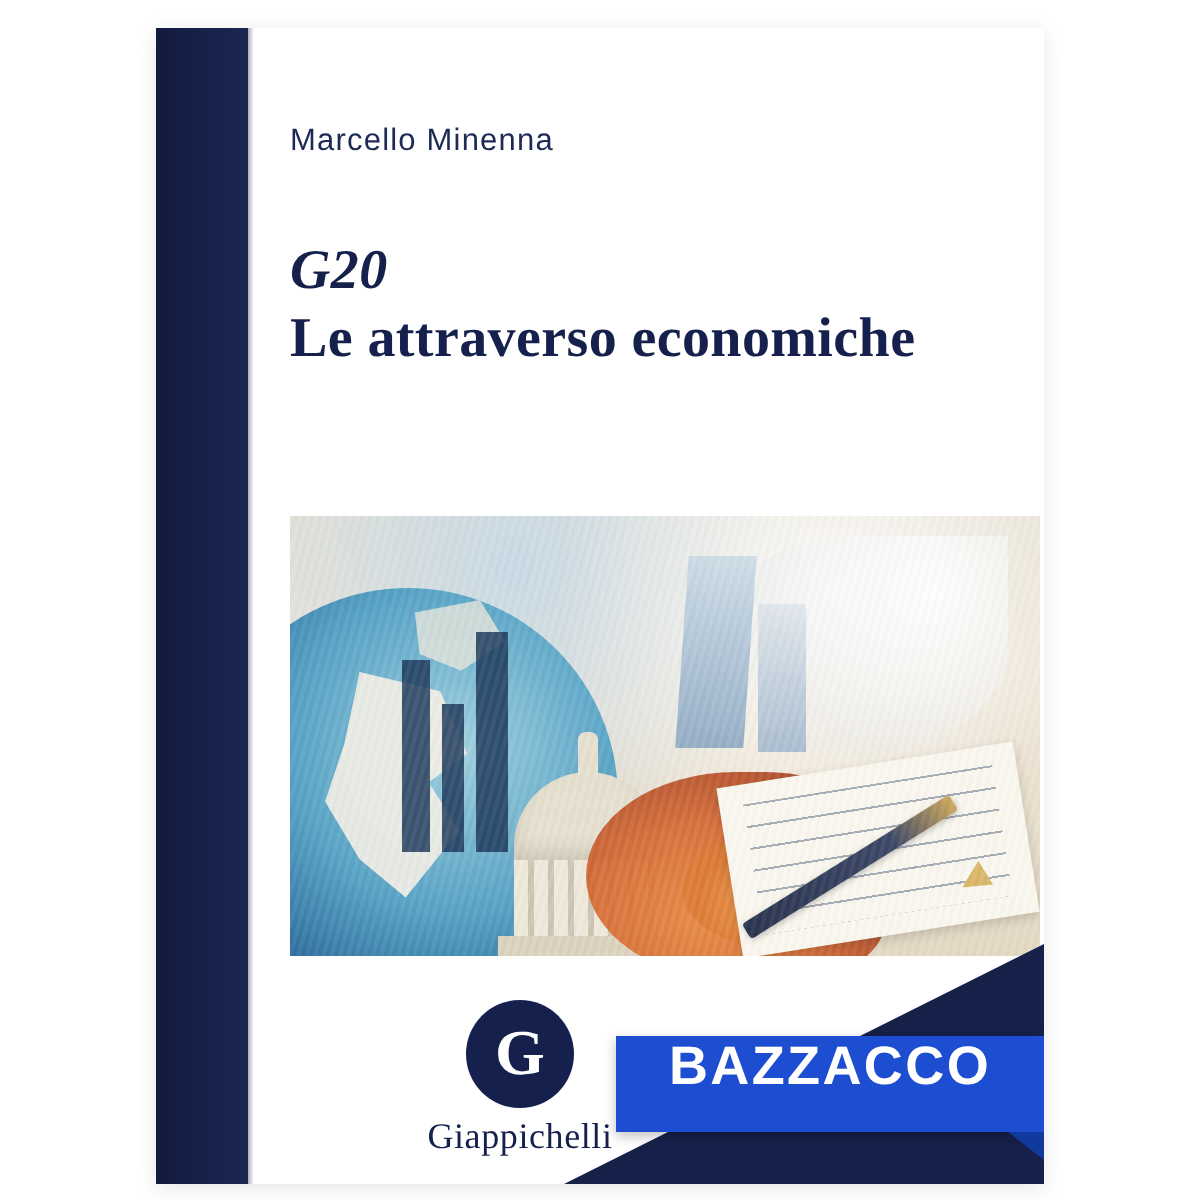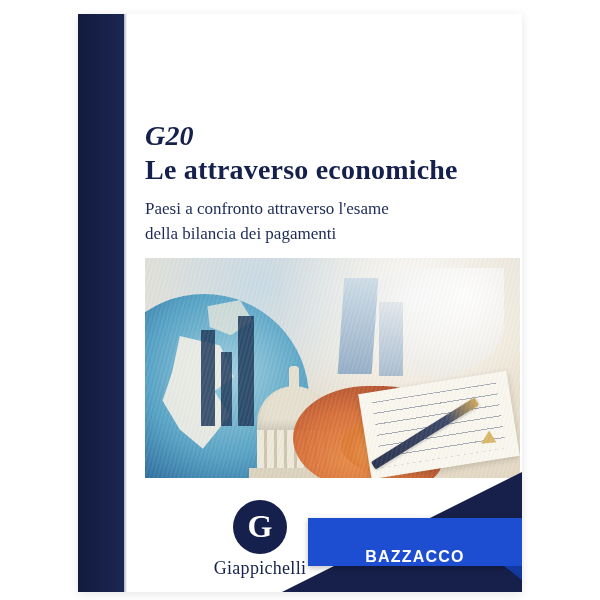--- a/index.html
+++ b/index.html
@@ -339,25 +339,25 @@
   
   .badge {
     position: absolute;
     right: 0px;
     bottom: 26px;
     width: 214px;
     height: 48px;
     background: #1d4ed1;
     color: #ffffff;
     display: flex;
-    align-items: flex-end;
+    align-items: flex-start;
     justify-content: center;
     font-family: "Liberation Sans", sans-serif;
     font-weight: bold;
-    font-size: 16px;
+    font-size: 27px;
     letter-spacing: 1.2px;
     box-shadow: 0 2px 6px rgba(0,0,0,0.25);
   }
   .badge-fold {
     position: absolute;
     right: 0;
     bottom: 12px;
     width: 18px;
     height: 14px;
     background: #123a9e;
@@ -369,29 +369,26 @@
 
 <div class="stage">
 
   <div class="book">
 
     <div class="spine"></div>
     <div class="spine-inner-edge"></div>
 
     <div class="cover-body">
 
+      <div class="author">Marcello Minenna</div>
 
       <div class="title-1">G20</div>
 
       <div class="title-2">Le attraverso economiche</div>
 
-      <div class="subtitle">
-        <div>Paesi a confronto attraverso l'esame</div>
-        <div>della bilancia dei pagamenti</div>
-      </div>
 
       <div class="artwork">
         <div class="art-sky"></div>
         <div class="art-curve"></div>
         <div class="art-globe"></div>
         <div class="art-globe-land"></div>
         <div class="art-globe-land2"></div>
         <div class="art-tower"></div>
         <div class="art-tower2"></div>
         <div class="art-stack s1"></div>

